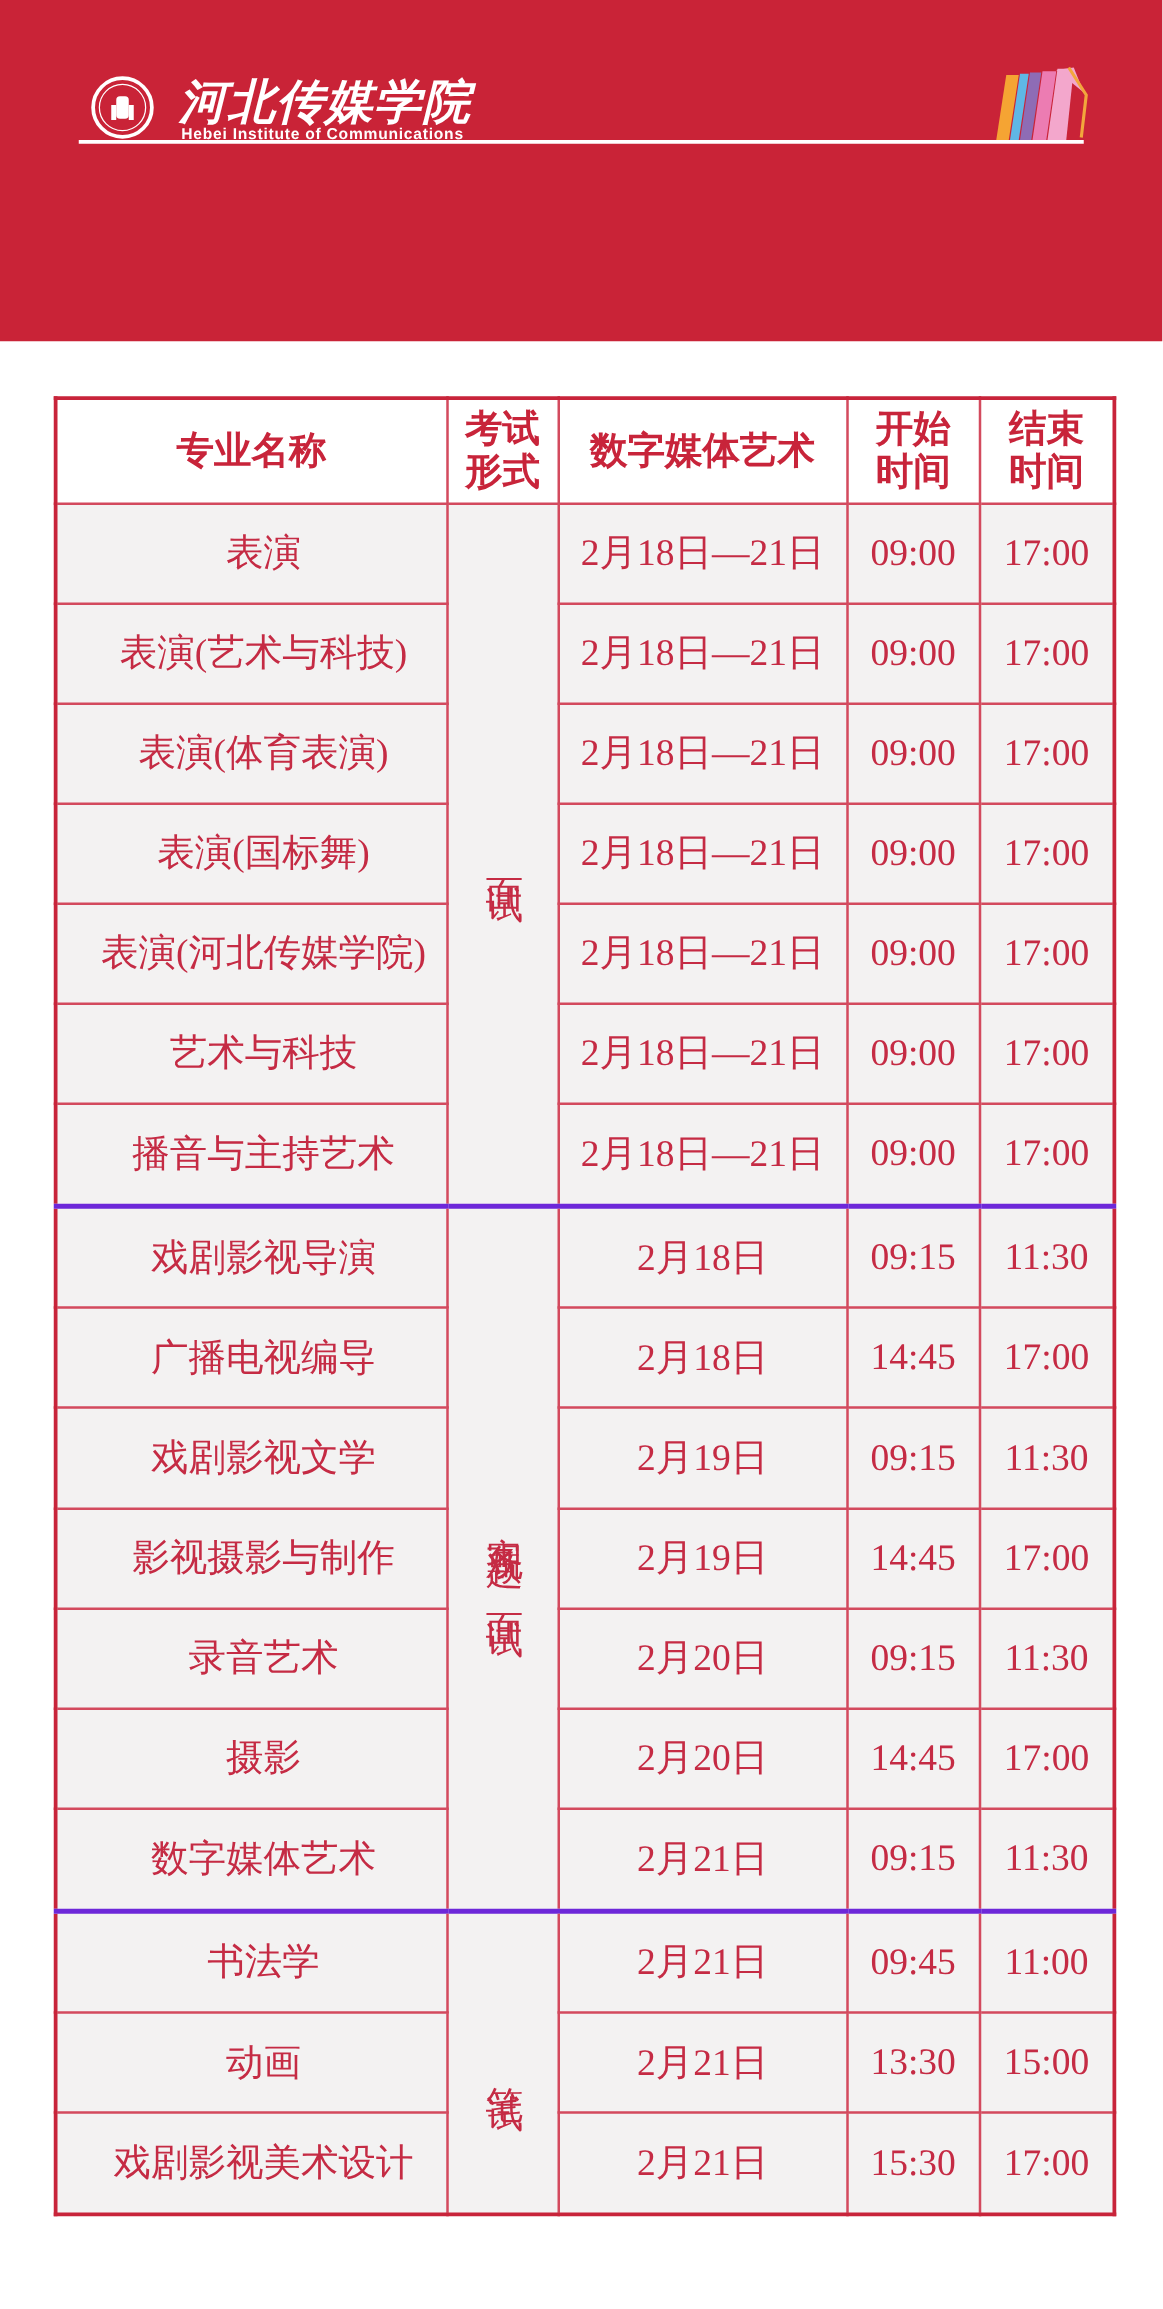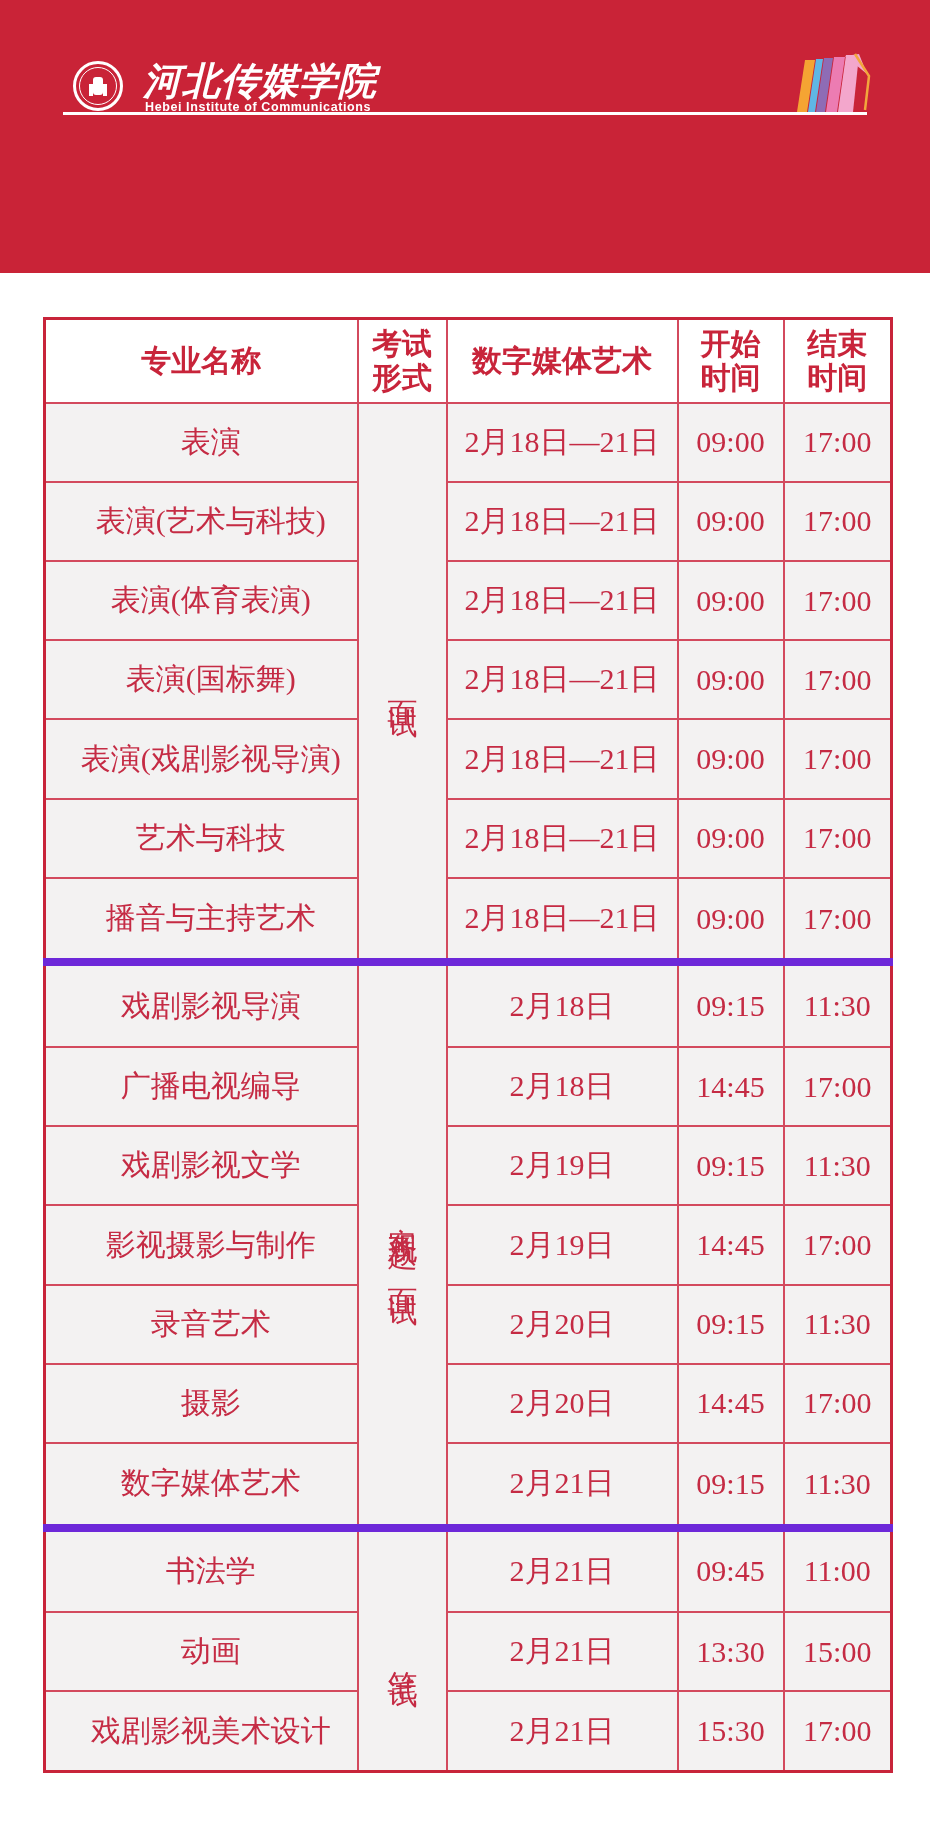--- a/index.html
+++ b/index.html
@@ -34,21 +34,21 @@
   table.sched thead tr{height:84px;border-radius:23px;}
   table.sched th{background:#ffffff;color:#c8243a;font-weight:bold;font-size:30px;
         line-height:1.12;white-space:pre-line;text-align:center;vertical-align:middle;
         font-family:"Liberation Sans",sans-serif;}
   table.sched td{background:#f3f2f2;color:#c52b44;font-size:30px;text-align:center;
         vertical-align:middle;font-family:"Liberation Serif",serif;}
   td.major{text-align:left;padding-left:20px;}
   td.format{background:#ffffff;text-align:center;}
   .vtext{display:inline-block;writing-mode:vertical-rl;text-orientation:upright;
         font-size:30px;letter-spacing:7px;color:#c52b44;font-family:"Liberation Serif",serif;}
-  tr.group-start td{border-top:8px solid #6d28d9;}
+  tr.group-start td{border-top:4px solid #6d28d9;}
 </style>
 </head>
 <body>
 
 <div class="page">
 
   <div class="band">
 
     <div class="seal">
       <div class="seal-inner">
@@ -116,21 +116,21 @@
           <td>09:00</td>
           <td>17:00</td>
         </tr>
         <tr>
           <td class="major">表演(国标舞)</td>
           <td>2月18日—21日</td>
           <td>09:00</td>
           <td>17:00</td>
         </tr>
         <tr>
-          <td class="major">表演(戏剧影视导演)</td>
+          <td class="major">表演(河北传媒学院)</td>
           <td>2月18日—21日</td>
           <td>09:00</td>
           <td>17:00</td>
         </tr>
         <tr>
           <td class="major">艺术与科技</td>
           <td>2月18日—21日</td>
           <td>09:00</td>
           <td>17:00</td>
         </tr>

